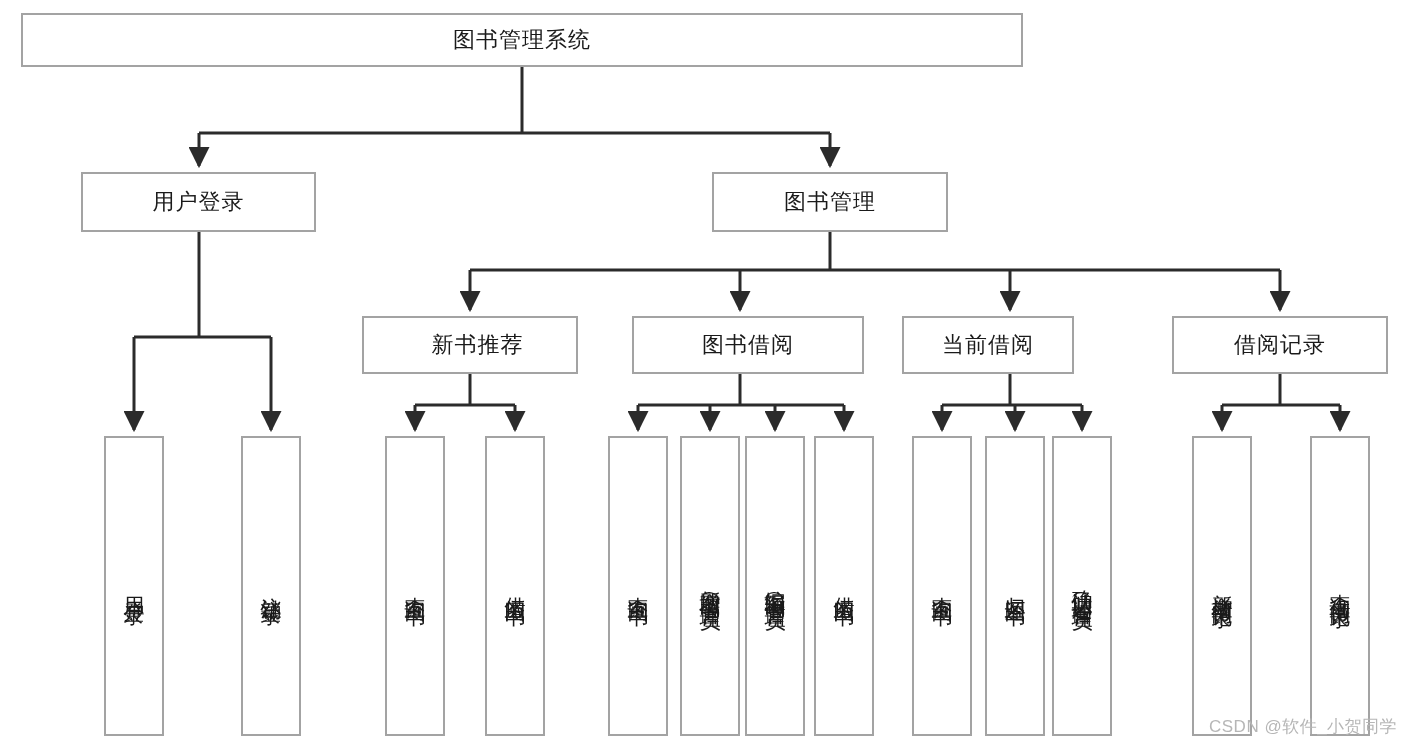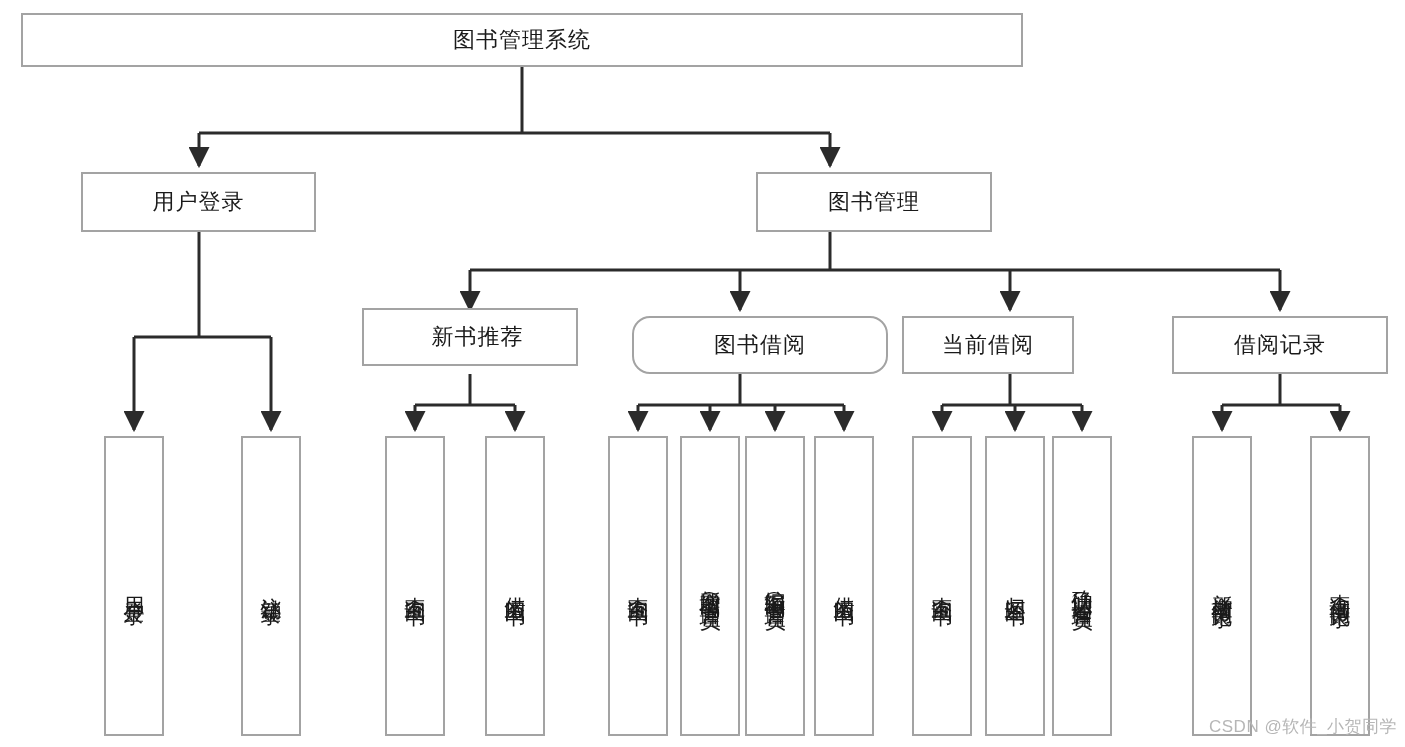--- a/index.html
+++ b/index.html
@@ -121,28 +121,28 @@
     </g>
   </svg>
 
   <div class="node horizontal" style="left: 21px; top: 13px; width: 1002px; height: 54px;">
     <span class="label">图书管理系统</span>
   </div>
 
   <div class="node horizontal" style="left: 81px; top: 172px; width: 235px; height: 60px;">
     <span class="label">用户登录</span>
   </div>
-  <div class="node horizontal" style="left: 712px; top: 172px; width: 236px; height: 60px; margin-left: 44px;">
+  <div class="node horizontal" style="left: 712px; top: 172px; width: 236px; height: 60px;">
     <span class="label">图书管理</span>
   </div>
 
-  <div class="node horizontal" style="left: 362px; top: 308px; width: 216px; height: 58px; padding-left: 15px;">
+  <div class="node horizontal" style="left: 362px; top: 316px; width: 216px; height: 58px; padding-left: 15px;">
     <span class="label">新书推荐</span>
   </div>
-  <div class="node horizontal" style="left: 632px; top: 316px; width: 256px; height: 58px; border-radius: 18px;">
+  <div class="node horizontal" style="left: 632px; top: 316px; width: 232px; height: 58px;">
     <span class="label">图书借阅</span>
   </div>
   <div class="node horizontal" style="left: 902px; top: 316px; width: 172px; height: 58px;">
     <span class="label">当前借阅</span>
   </div>
   <div class="node horizontal" style="left: 1172px; top: 316px; width: 216px; height: 58px;">
     <span class="label">借阅记录</span>
   </div>
 
   <div class="node vertical" style="left: 104px; top: 436px; width: 60px; height: 300px;">

